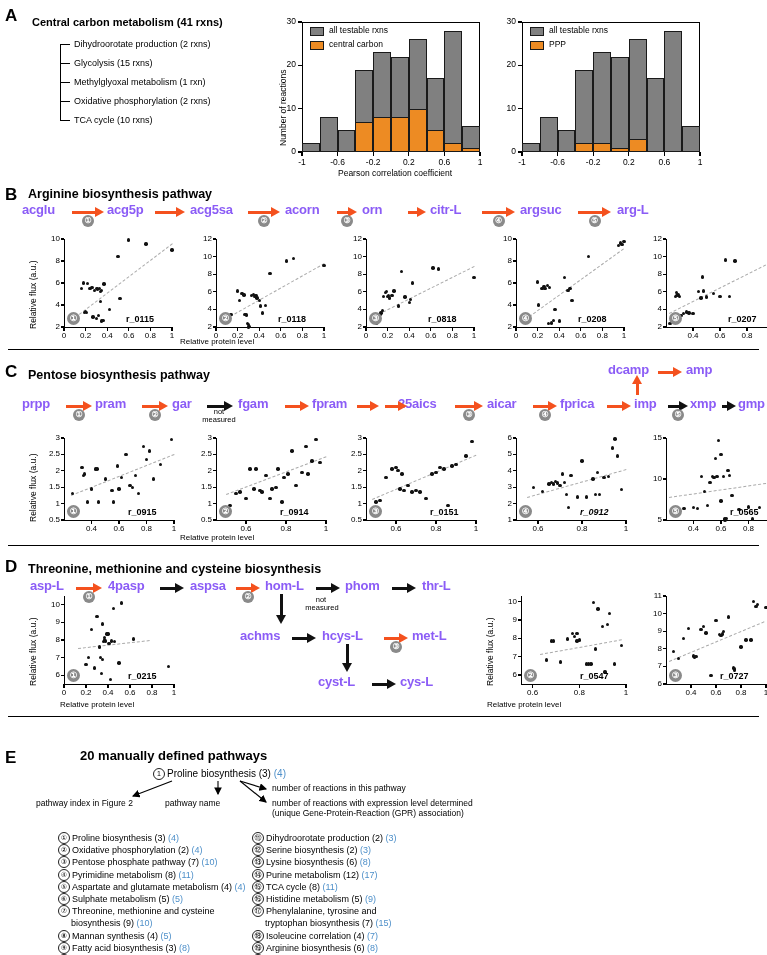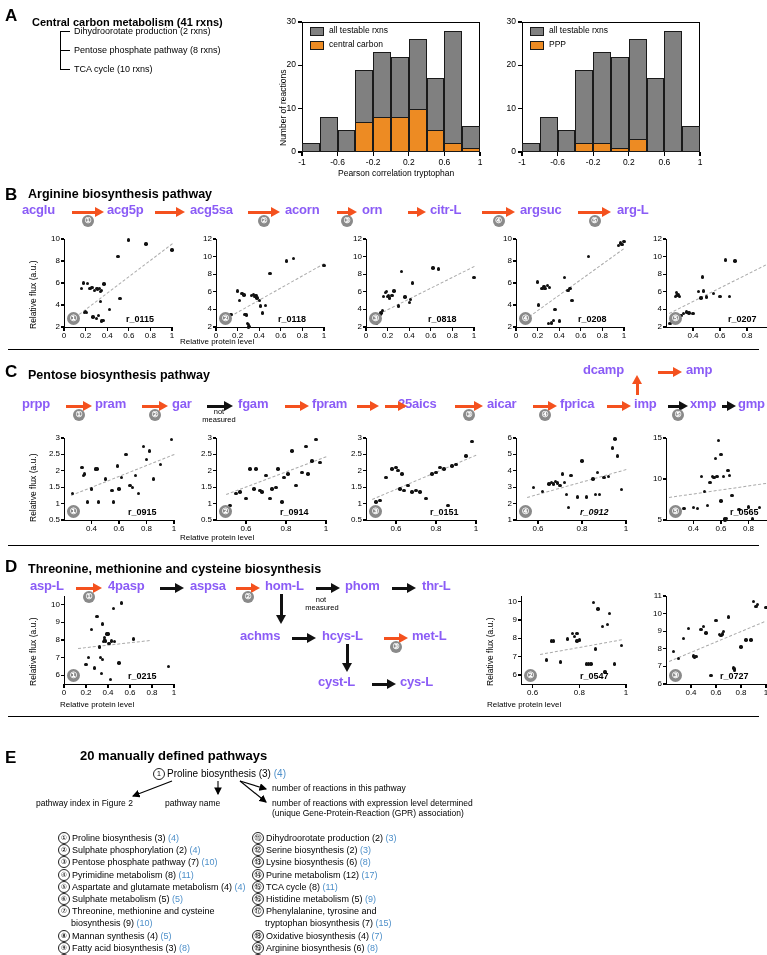--- a/index.html
+++ b/index.html
@@ -7,21 +7,21 @@
     width:767px;height:955px;background:#fff;
     font-family:"Liberation Sans", sans-serif;
     color:#000;position:relative;overflow:hidden;
   }
   .abs{position:absolute;}
   .panel-letter{font-size:17px;font-weight:bold;font-family:"Liberation Sans",sans-serif;}
   .panel-title{font-size:12.5px;font-weight:bold;}
 
   
   #a-tree-title{font-size:11px;font-weight:bold;}
-  .tree-wrap{position:absolute;left:60px;top:22px;}
+  .tree-wrap{position:absolute;left:60px;top:35px;}
   .tree-item{font-size:9px;height:19px;line-height:19px;padding-left:14px;position:relative;white-space:nowrap;}
   .tree-item:before{content:"";position:absolute;left:0;top:9px;width:10px;height:1px;background:#000;}
   .tree-spine{position:absolute;left:0;top:9px;bottom:9px;width:1px;background:#000;}
 
   
   .hist-box{position:absolute;}
   .plot-frame{position:absolute;border:1.3px solid #000;box-sizing:border-box;background:#fff;}
   .bar-gray{position:absolute;background:#808080;border:1px solid #1a1a1a;box-sizing:border-box;}
   .bar-or{position:absolute;background:#ED8B23;border:1px solid #1a1a1a;box-sizing:border-box;}
   .tick{position:absolute;background:#000;}
@@ -66,21 +66,23 @@
   .arrow-svg{position:absolute;overflow:visible;}
 </style>
 </head>
 <body>
 
 <div class="abs panel-letter" style="left:5px;top:6px;">A</div>
 <div class="abs" id="a-tree-title" style="left:32px;top:16px;">Central carbon metabolism (41 rxns)</div>
 <div class="tree-wrap">
   <div class="tree-spine"></div>
   <div class="tree-item">Dihydroorotate production (2 rxns)</div>
-  <div class="tree-item">Pentose phosphate pathway (8 rxns)</div>
+  <div class="tree-item">Glycolysis (15 rxns)</div>
+  <div class="tree-item">Methylglyoxal metabolism (1 rxn)</div>
+  <div class="tree-item">Oxidative phosphorylation (2 rxns)</div>
   <div class="tree-item">TCA cycle (10 rxns)</div>
 </div>
 
 <div class="hist-box" id="hist0" style="left:272px;top:8px;width:220px;height:175px;">
     <div class="plot-frame" style="left:30px;top:14px;width:178px;height:130px;"></div>
     <div class="bar-gray" style="left:30px;top:135.33333333333334px;width:17.799999999999997px;height:8.666666666666657px;"></div>
     <div class="bar-gray" style="left:47.8px;top:109.33333333333334px;width:17.799999999999997px;height:34.66666666666666px;"></div>
     <div class="bar-gray" style="left:65.6px;top:122.33333333333334px;width:17.80000000000001px;height:21.666666666666657px;"></div>
     <div class="bar-gray" style="left:83.4px;top:61.66666666666667px;width:17.799999999999997px;height:82.33333333333333px;"></div>
     <div class="bar-or" style="left:83.4px;top:113.66666666666667px;width:17.799999999999997px;height:30.33333333333333px;"></div>
@@ -156,21 +158,21 @@
     <div class="axlbl" style="left:122.80000000000001px;top:149px;width:28px;text-align:center;">0.2</div>
     <div class="tick" style="left:171.8px;top:144px;width:1.3px;height:4px;"></div>
     <div class="axlbl" style="left:158.4px;top:149px;width:28px;text-align:center;">0.6</div>
     <div class="tick" style="left:207.4px;top:144px;width:1.3px;height:4px;"></div>
     <div class="axlbl" style="left:194px;top:149px;width:28px;text-align:center;">1</div>
     <div class="leg-box" style="left:38px;top:19px;background:#808080;"></div>
     <div class="leg-txt" style="left:57px;top:17px;">all testable rxns</div>
     <div class="leg-box" style="left:38px;top:33px;background:#ED8B23;"></div>
     <div class="leg-txt" style="left:57px;top:31px;">PPP</div>
   </div>
-<div class="abs axlbl" style="left:338px;top:168px;">Pearson correlation tryptophan</div>
+<div class="abs axlbl" style="left:338px;top:168px;">Pearson correlation coefficient</div>
 
 <div class="abs panel-letter" style="left:5px;top:185px;">B</div>
 <div class="abs panel-title" style="left:28px;top:187px;">Arginine biosynthesis pathway</div>
 <div id="chain-b">
     <div class="met" style="left:22px;top:202px;">acglu</div>
     <div class="met" style="left:107px;top:202px;">acg5p</div>
     <div class="met" style="left:190px;top:202px;">acg5sa</div>
     <div class="met" style="left:285px;top:202px;">acorn</div>
     <div class="met" style="left:362px;top:202px;">orn</div>
     <div class="met" style="left:430px;top:202px;">citr-L</div>
@@ -541,21 +543,21 @@
       <div class="shaft" style="width:12px;"></div>
       <div class="head" style="left:11px;"></div>
     </div>
     <div class="idx" style="left:672px;top:409px;">⑤</div>
     <div class="arr-k" style="left:722px;top:405px;width:14px;">
       <div class="shaft" style="width:6px;"></div>
       <div class="head" style="left:5px;"></div>
     </div>
     <div class="nm" style="left:188px;top:408px;width:62px;">not</div>
     <div class="nm" style="left:184px;top:416px;width:70px;">measured</div>
-    <div class="met" style="left:583px;top:362px;">dcamp</div>
+    <div class="met" style="left:608px;top:362px;">dcamp</div>
     <div class="met" style="left:686px;top:362px;">amp</div>
     <div class="arr-o" style="left:658px;top:371px;width:24px;">
       <div class="shaft" style="width:16px;"></div>
       <div class="head" style="left:15px;"></div>
     </div>
     <div class="vshaft-o" style="left:636px;top:381px;height:14px;"></div>
     <div class="vhead-o-up" style="left:632px;top:375px;"></div>
   </div>
 <div id="plots-c">
     <div class="sc-frame" style="left:0;top:0;"></div>
@@ -1043,36 +1045,36 @@
 </svg>
 
 <div class="note" style="left:36px;top:798px;">pathway index in Figure 2</div>
 <div class="note" style="left:165px;top:798px;">pathway name</div>
 <div class="note" style="left:272px;top:783px;">number of reactions in this pathway</div>
 <div class="note" style="left:272px;top:798px;">number of reactions with expression level determined</div>
 <div class="note" style="left:272px;top:808px;">(unique Gene-Protein-Reaction (GPR) association)</div>
 
 <div class="abs" id="e-left" style="left:58px;top:832px;">
     <div class="e-line"><span class="circ">①</span><span>Proline biosynthesis </span><span>(3) </span><span class="e-num">(4)</span></div>
-    <div class="e-line"><span class="circ">②</span><span>Sulphate phosphorylation </span><span>(2) </span><span class="e-num">(4)</span></div>
+    <div class="e-line"><span class="circ">②</span><span>Oxidative phosphorylation </span><span>(2) </span><span class="e-num">(4)</span></div>
     <div class="e-line"><span class="circ">③</span><span>Pentose phosphate pathway </span><span>(7) </span><span class="e-num">(10)</span></div>
     <div class="e-line"><span class="circ">④</span><span>Pyrimidine metabolism </span><span>(8) </span><span class="e-num">(11)</span></div>
     <div class="e-line"><span class="circ">⑤</span><span>Aspartate and glutamate metabolism </span><span>(4) </span><span class="e-num">(4)</span></div>
     <div class="e-line"><span class="circ">⑥</span><span>Sulphate metabolism </span><span>(5) </span><span class="e-num">(5)</span></div>
     <div class="e-line"><span class="circ">⑦</span><span>Threonine, methionine and cysteine </span></div>
     <div class="e-line" style="padding-left:13px;"><span>biosynthesis (9) </span><span class="e-num">(10)</span></div>
     <div class="e-line"><span class="circ">⑧</span><span>Mannan synthesis </span><span>(4) </span><span class="e-num">(5)</span></div>
     <div class="e-line"><span class="circ">⑨</span><span>Fatty acid biosynthesis </span><span>(3) </span><span class="e-num">(8)</span></div>
     <div class="e-line"><span class="circ">⑩</span></div>
   </div>
 <div class="abs" id="e-right" style="left:252px;top:832px;">
     <div class="e-line"><span class="circ">⑪</span><span>Dihydroorotate production </span><span>(2) </span><span class="e-num">(3)</span></div>
     <div class="e-line"><span class="circ">⑫</span><span>Serine biosynthesis </span><span>(2) </span><span class="e-num">(3)</span></div>
     <div class="e-line"><span class="circ">⑬</span><span>Lysine biosynthesis </span><span>(6) </span><span class="e-num">(8)</span></div>
     <div class="e-line"><span class="circ">⑭</span><span>Purine metabolism </span><span>(12) </span><span class="e-num">(17)</span></div>
     <div class="e-line"><span class="circ">⑮</span><span>TCA cycle </span><span>(8) </span><span class="e-num">(11)</span></div>
     <div class="e-line"><span class="circ">⑯</span><span>Histidine metabolism </span><span>(5) </span><span class="e-num">(9)</span></div>
     <div class="e-line"><span class="circ">⑰</span><span>Phenylalanine, tyrosine and </span></div>
     <div class="e-line" style="padding-left:13px;"><span>tryptophan biosynthesis (7) </span><span class="e-num">(15)</span></div>
-    <div class="e-line"><span class="circ">⑱</span><span>Oxidative biosynthesis </span><span>(4) </span><span class="e-num">(7)</span></div>
+    <div class="e-line"><span class="circ">⑱</span><span>Isoleucine correlation </span><span>(4) </span><span class="e-num">(7)</span></div>
     <div class="e-line"><span class="circ">⑲</span><span>Arginine biosynthesis </span><span>(6) </span><span class="e-num">(8)</span></div>
     <div class="e-line"><span class="circ">⑳</span></div>
   </div>
 
 </body></html>

